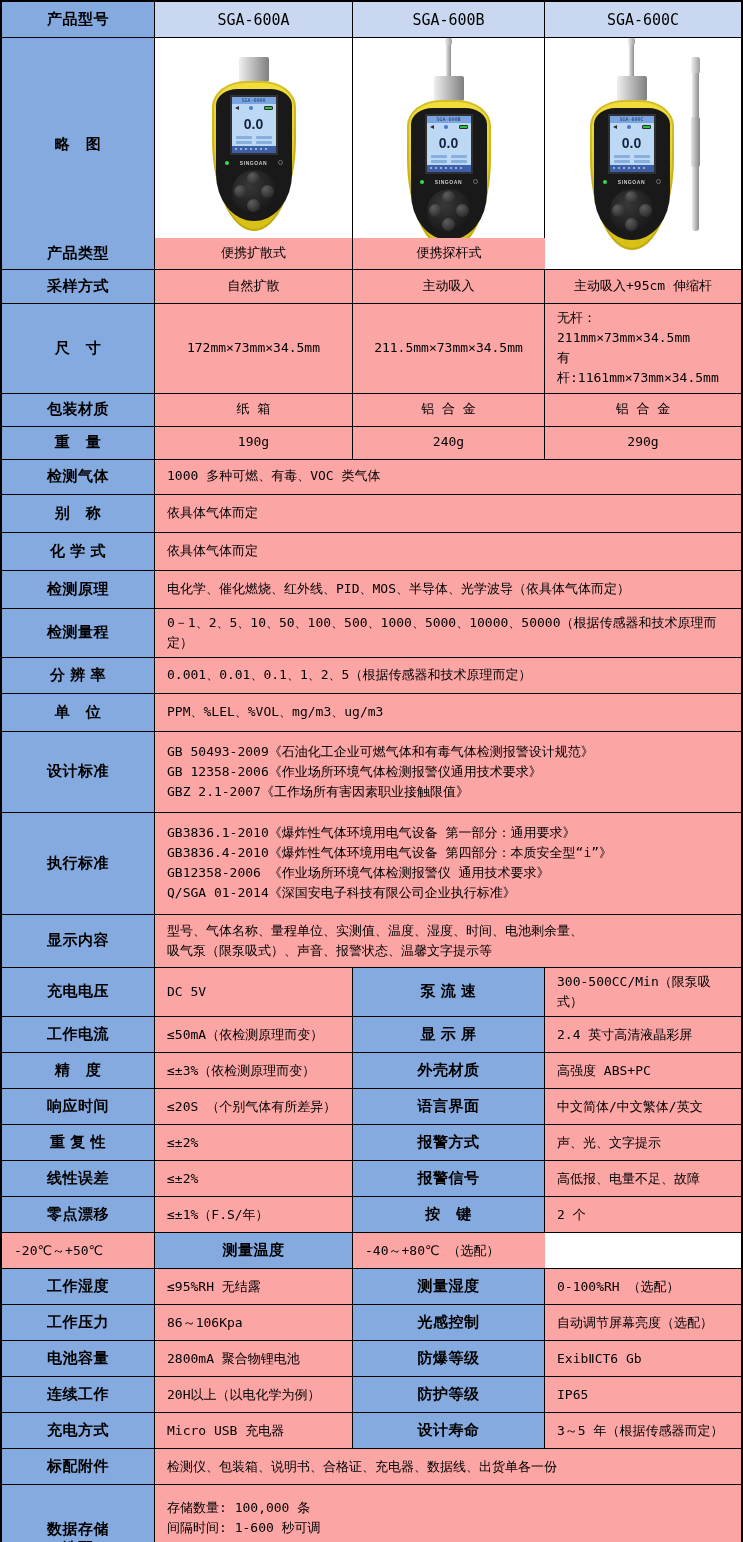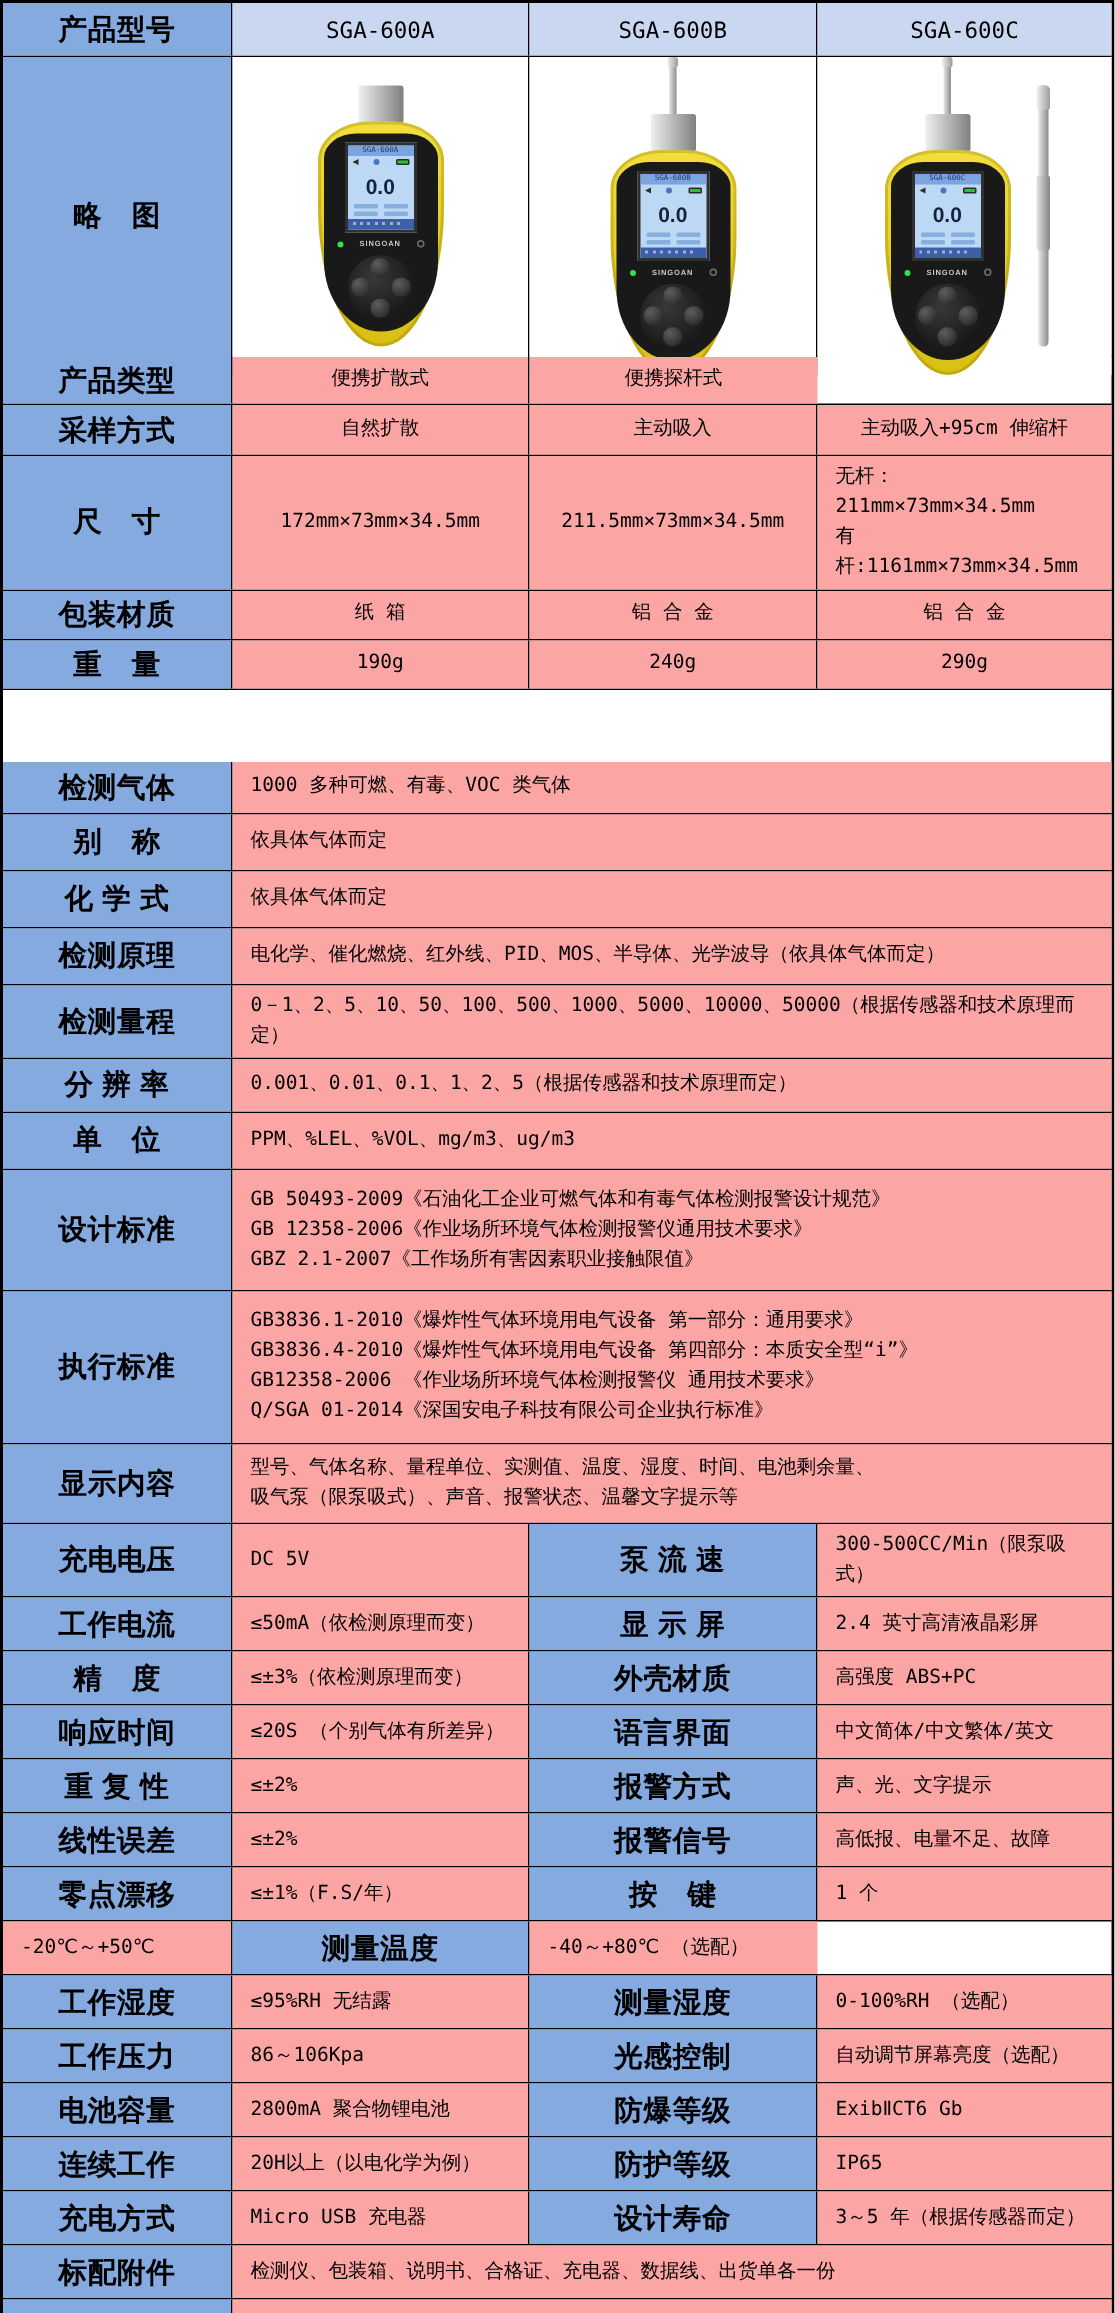--- a/index.html
+++ b/index.html
@@ -9,39 +9,39 @@
     font-family:"Liberation Sans","DejaVu Sans",sans-serif;
     color:#000;
   }
   .table { width:743px; border:2px solid #000; background:#fff; }
   .row { display:grid; grid-template-columns:153px 198px 192px 1fr; border-bottom:1px solid #000; }
   .row:last-child { border-bottom:none; }
   .row.full { grid-template-columns:153px 1fr; }
   .cell { border-right:1px solid #000; display:flex; align-items:center; justify-content:center; white-space:pre-line; }
   .cell:last-child { border-right:none; }
   .label {
-    background:#84aadf; font-weight:bold; font-size:19px;
+    background:#84aadf; font-weight:bold; font-size:15px;
     text-align:left; letter-spacing:.5px;
   }
   .model {
     background:#c9d8f0; font-size:15px;
     font-family:"DejaVu Sans Mono","DejaVu Sans",monospace;
   }
   .val {
     background:#fca5a5; font-size:13px; line-height:1.55;
     font-family:"DejaVu Sans Mono","DejaVu Sans",monospace;
   }
   .val.center { text-align:center; padding:3px 6px; }
   .val.left { justify-content:flex-start; text-align:left; padding:4px 12px; }
   .sketchcell { background:#ffffff; }
   
   .hh   { min-height:36px; }
   .hs   { height:200px; }
   .h32  { min-height:32px; }  .h33 { min-height:33px; }
-  .h34  { min-height:34px; }  .h35 { min-height:35px;margin-top:48px; }
+  .h34  { min-height:34px; }  .h35 { min-height:35px; }
   .h36  { min-height:36px; }  .h37 { min-height:37px; }
   .h38  { min-height:38px; }  .h53 { min-height:53px; }
   .h64  { min-height:64px; }  .h81 { min-height:81px; }
   .h102 { min-height:102px; } .h107{ min-height:107px; }
 
   
   .devwrap { display:flex; align-items:center; justify-content:center; gap:16px; height:100%; }
   .device { display:flex; flex-direction:column; align-items:center; width:88px; }
   .probe { width:5px; height:38px; background:linear-gradient(90deg,#e8e8e8,#8d8d8d); border-radius:2px 2px 0 0; }
   .probe::before { content:""; display:block; width:7px; height:7px; margin-left:-1px; background:linear-gradient(90deg,#efefef,#9a9a9a); border-radius:2px; }
@@ -302,21 +302,21 @@
   <div class="row h36">
     <div class="cell label">线性误差</div>
     <div class="cell val left">≤±2%</div>
     <div class="cell label">报警信号</div>
     <div class="cell val left">高低报、电量不足、故障</div>
   </div>
   <div class="row h36">
     <div class="cell label">零点漂移</div>
     <div class="cell val left">≤±1%（F.S/年）</div>
     <div class="cell label">按　键</div>
-    <div class="cell val left">1 个</div>
+    <div class="cell val left">2 个</div>
   </div>
   <div class="row h36">
     <div class="cell val left">-20℃～+50℃</div>
     <div class="cell label">测量温度</div>
     <div class="cell val left">-40～+80℃ （选配）</div>
   </div>
   <div class="row h36">
     <div class="cell label">工作湿度</div>
     <div class="cell val left">≤95%RH 无结露</div>
     <div class="cell label">测量湿度</div>

